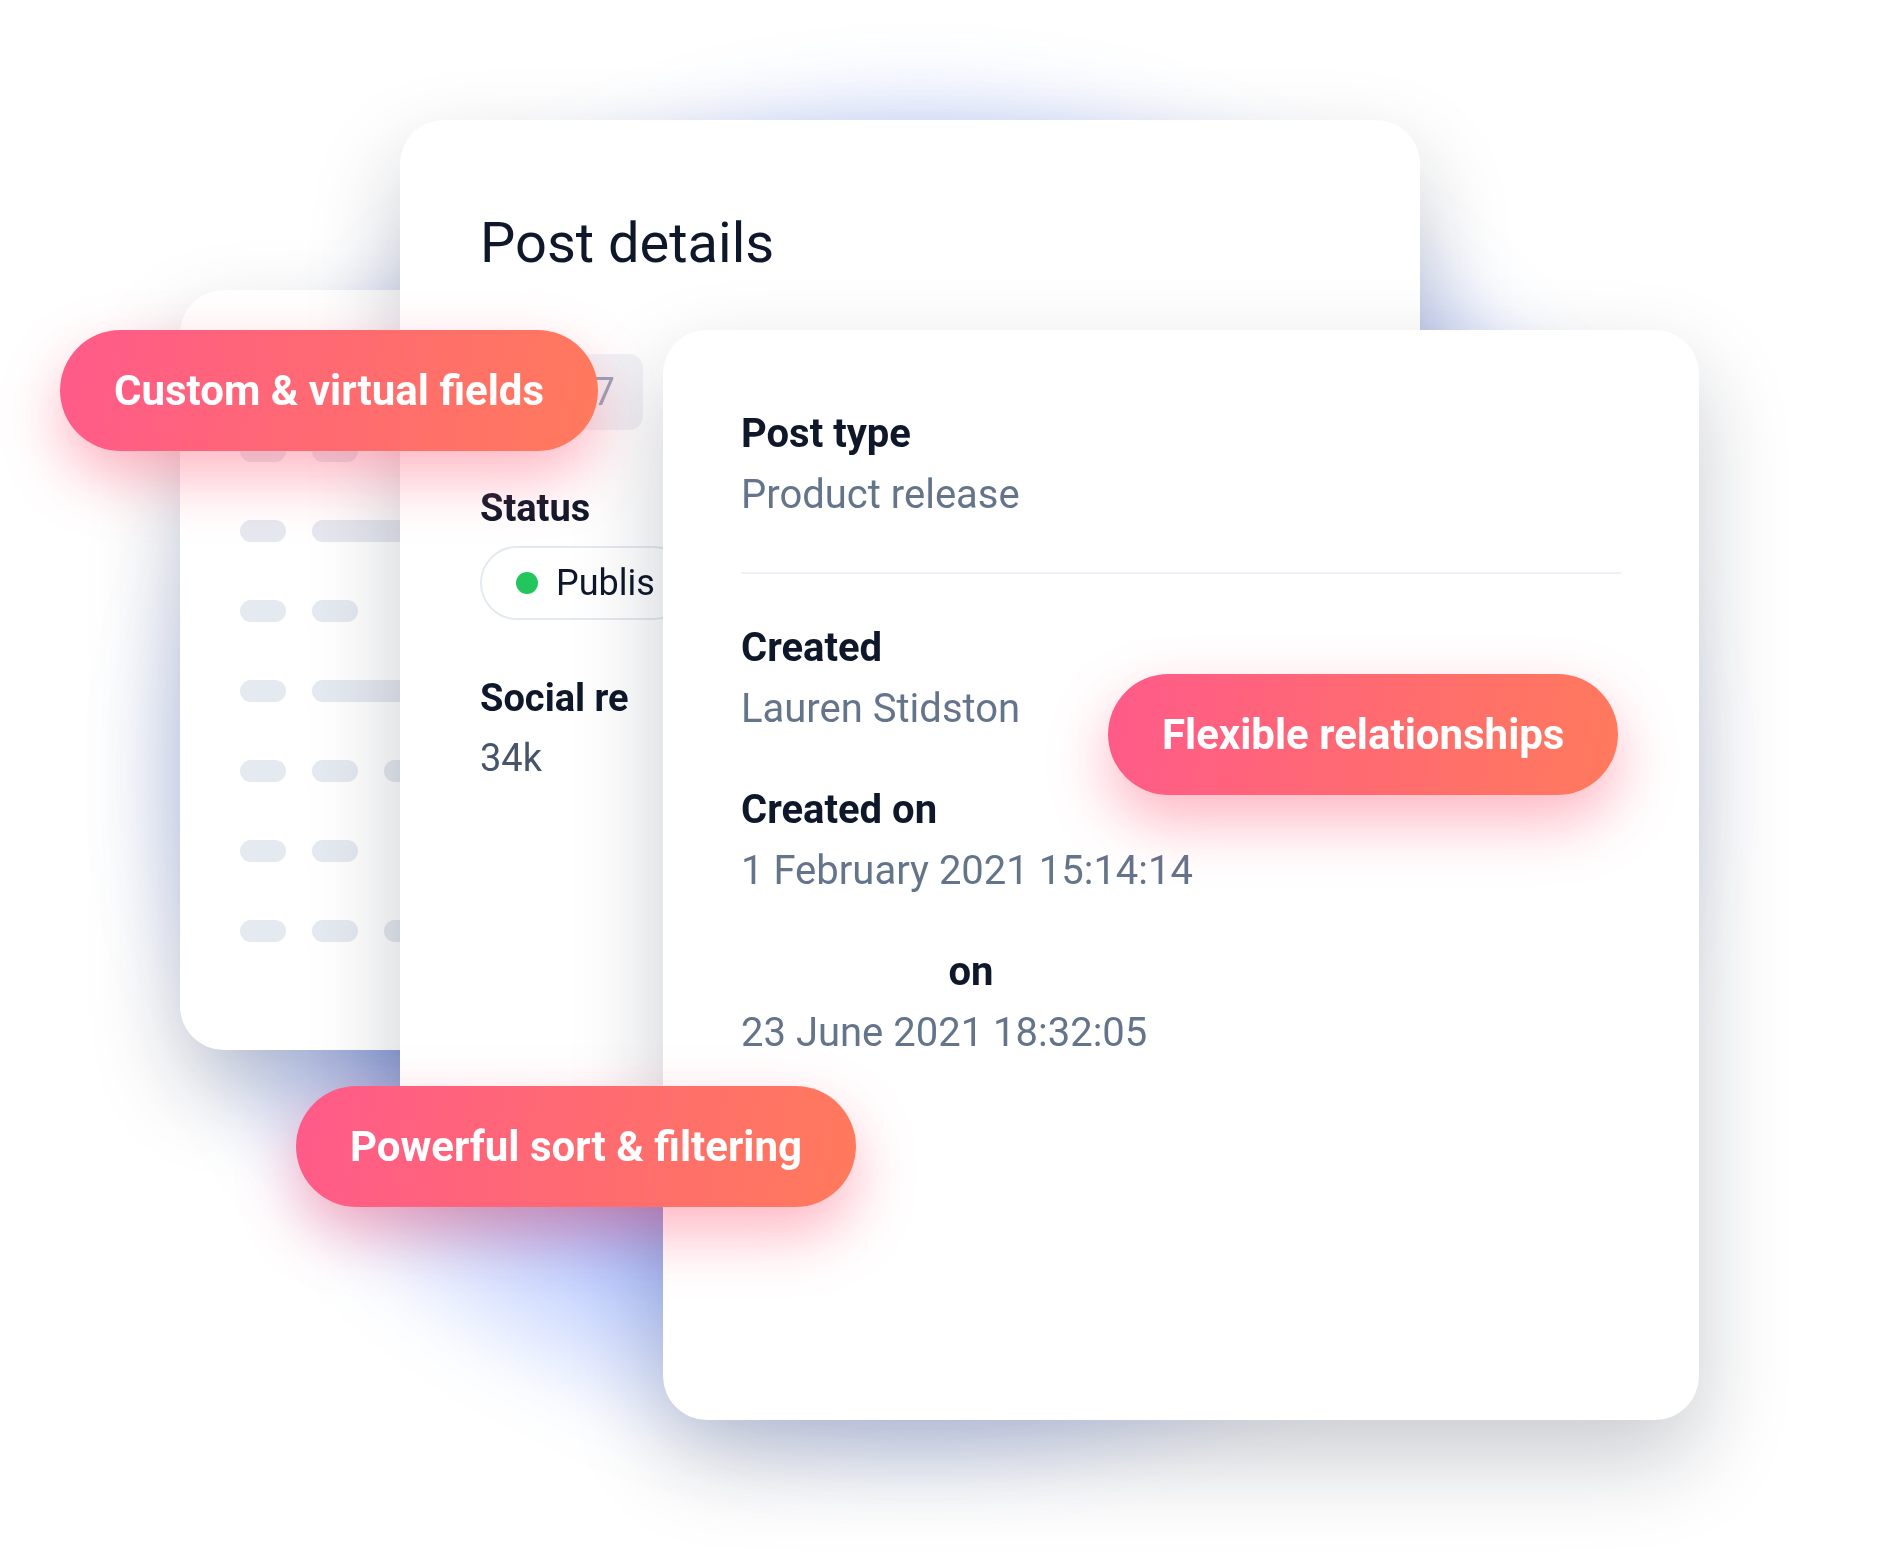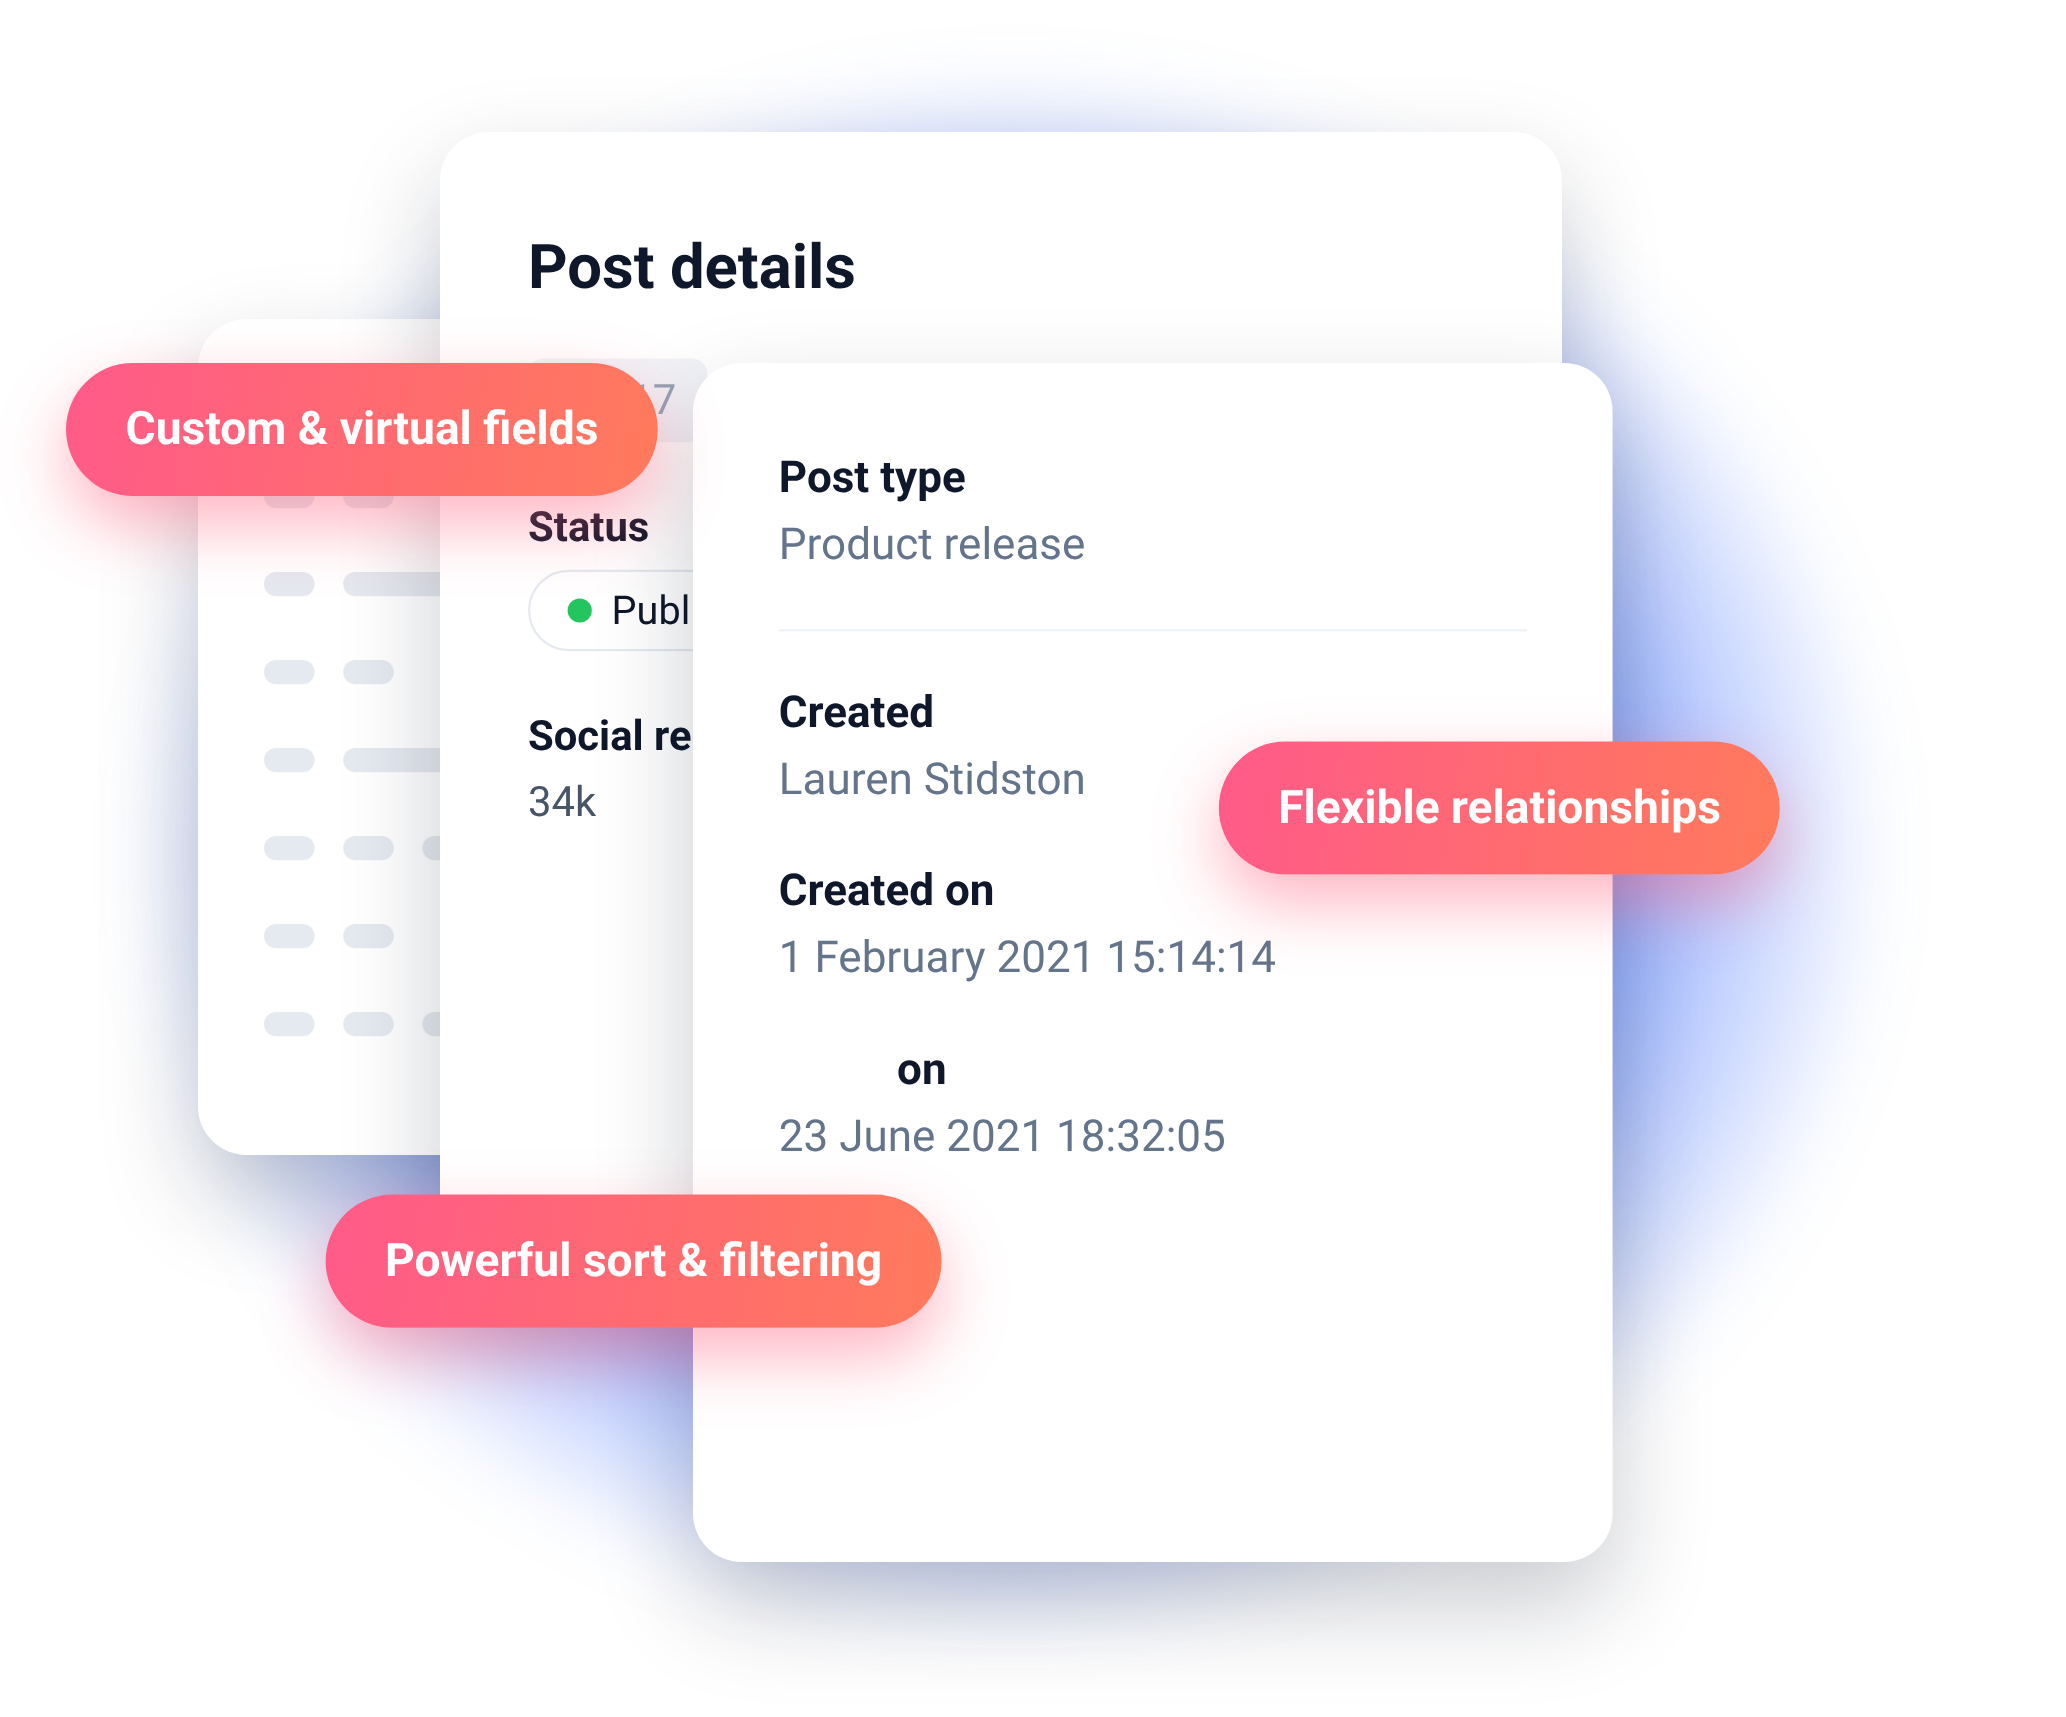--- a/index.html
+++ b/index.html
@@ -63,23 +63,23 @@
   .card-mid {
     left: 400px;
     top: 120px;
     width: 1020px;
     height: 1030px;
     padding: 90px 80px 70px 80px;
     z-index: 2;
   }
   .card-mid h1 {
     font-size: 56px;
-    font-weight: 700;
-    color: #0f172a;
-    margin-bottom: 50px;
+    font-weight: 400;
+    color: #0f172a;
+    margin-bottom: 78px;
   }
   .field-label {
     font-size: 38px;
     font-weight: 700;
     color: #0f172a;
     margin-bottom: 16px;
   }
   .field-value {
     font-size: 38px;
     font-weight: 400;
@@ -107,23 +107,23 @@
   .status-dot {
     width: 22px; height: 22px;
     border-radius: 50%;
     background: #22c55e;
     display: inline-block;
   }
   .mid-section { margin-bottom: 56px; }
 
   
   .card-front {
-    left: 630px;
+    left: 663px;
     top: 330px;
-    width: 836px;
+    width: 1036px;
     height: 1090px;
     padding: 80px 78px;
     z-index: 3;
   }
   .front-group { margin-bottom: 54px; }
   .front-label {
     font-size: 40px;
     font-weight: 700;
     color: #0f172a;
     margin-bottom: 14px;

